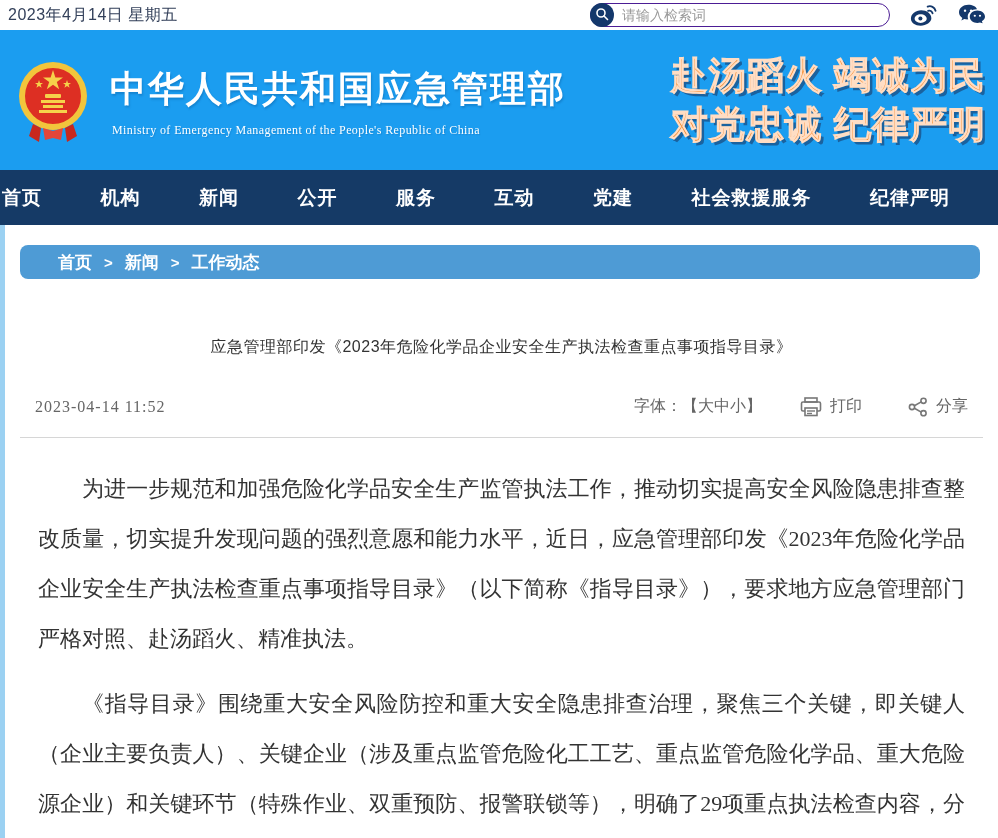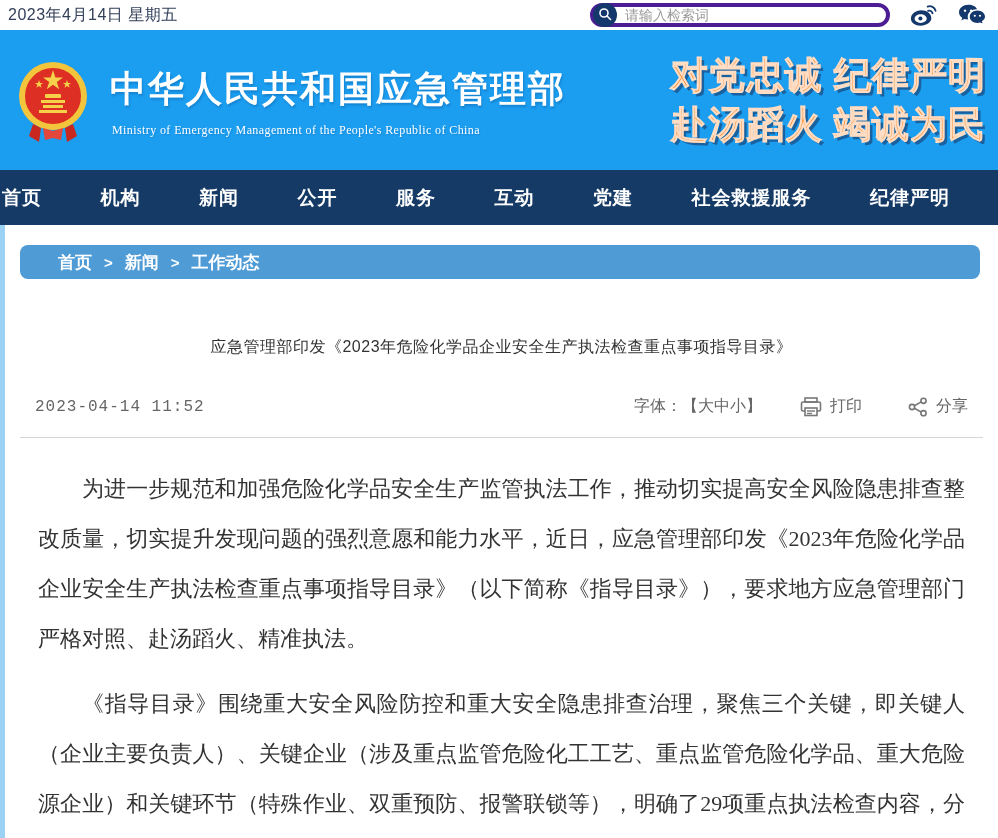--- a/index.html
+++ b/index.html
@@ -10,21 +10,21 @@
   }
 
   
   .topbar {
     height:30px; background:#fff; display:flex; align-items:center;
     padding:0 10px 0 8px; position:relative;
   }
   .topbar-date { font-size:16px; color:#33405a; letter-spacing:0.5px; }
   .search-wrap {
     position:absolute; left:590px; top:3px; width:300px; height:24px;
-    border:4px solid #4c1d95; border-radius:13px; background:#fff;
+    border:1px solid #4c1d95; border-radius:13px; background:#fff;
     display:flex; align-items:center;
   }
   .search-btn {
     width:24px; height:24px; border-radius:50%; background:#14386b;
     display:flex; align-items:center; justify-content:center; flex:0 0 auto;
     margin-left:-1px; cursor:pointer; border:none;
   }
   .search-input {
     border:none; outline:none; flex:1; font-size:14px; color:#333;
     padding:0 10px 0 8px; background:transparent;
@@ -78,21 +78,21 @@
   .breadcrumb .sep { font-size:15px; font-weight:bold; }
 
   .article-title {
     margin-top:58px; text-align:center; font-size:16px; color:#333;
     letter-spacing:0.5px; font-family:"Liberation Sans", sans-serif;
     font-weight:500; padding:0 40px;
   }
 
   .meta-row {
     margin:38px 30px 0 30px; display:flex; align-items:center;
-    font-size:16px; color:#666; font-family:Liberation Mono, monospace;gap:16px;
+    font-size:16px; color:#666; font-family:Liberation Serif, serif;gap:16px;
   }
   .meta-datetime { margin-right:120px; letter-spacing:1px; }
   .meta-right { margin-left:auto; display:flex; align-items:center; gap:8px; }
   .meta-font { margin-right:30px; }
   .meta-btn { display:flex; align-items:center; gap:8px; cursor:pointer; color:#666; }
   .meta-btn + .meta-btn { margin-left:38px; }
   .meta-btn svg { display:block; }
 
   .divider { border-top:1px solid #d6d6d6; margin:20px 15px 0 15px; }
 
@@ -159,22 +159,22 @@
         <rect x="22" y="54" width="28" height="3" fill="#f6d24a"></rect>
         <rect x="28" y="38" width="16" height="4" rx="1" fill="#f6d24a"></rect>
         <path d="M16 68 L24 72 L22 86 L12 80 Z" fill="#c8281d"></path>
         <path d="M56 68 L48 72 L50 86 L60 80 Z" fill="#c8281d"></path>
         <path d="M26 72 L36 75 L46 72 L44 84 L36 82 L28 84 Z" fill="#e3463a"></path>
       </svg>
     </span>
     <div class="banner-title">中华人民共和国应急管理部</div>
     <div class="banner-sub">Ministry of Emergency Management of the People's Republic of China</div>
     <div class="slogan">
+      <div>赴汤蹈火 竭诚为民</div>
       <div>对党忠诚 纪律严明</div>
-      <div>赴汤蹈火 竭诚为民</div>
     </div>
   </div>
 
   <div class="nav">
     <span class="nav-item">首页</span>
     <span class="nav-item">机构</span>
     <span class="nav-item">新闻</span>
     <span class="nav-item">公开</span>
     <span class="nav-item">服务</span>
     <span class="nav-item">互动</span>

